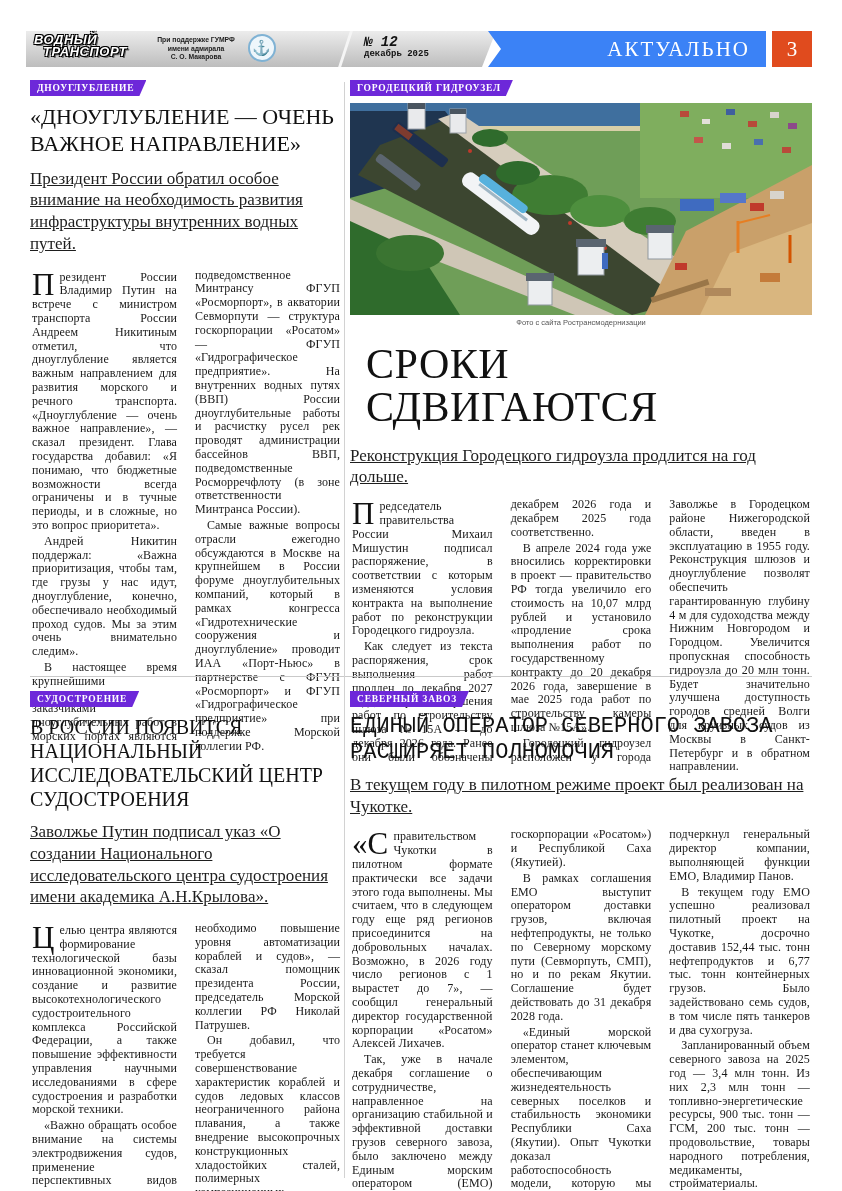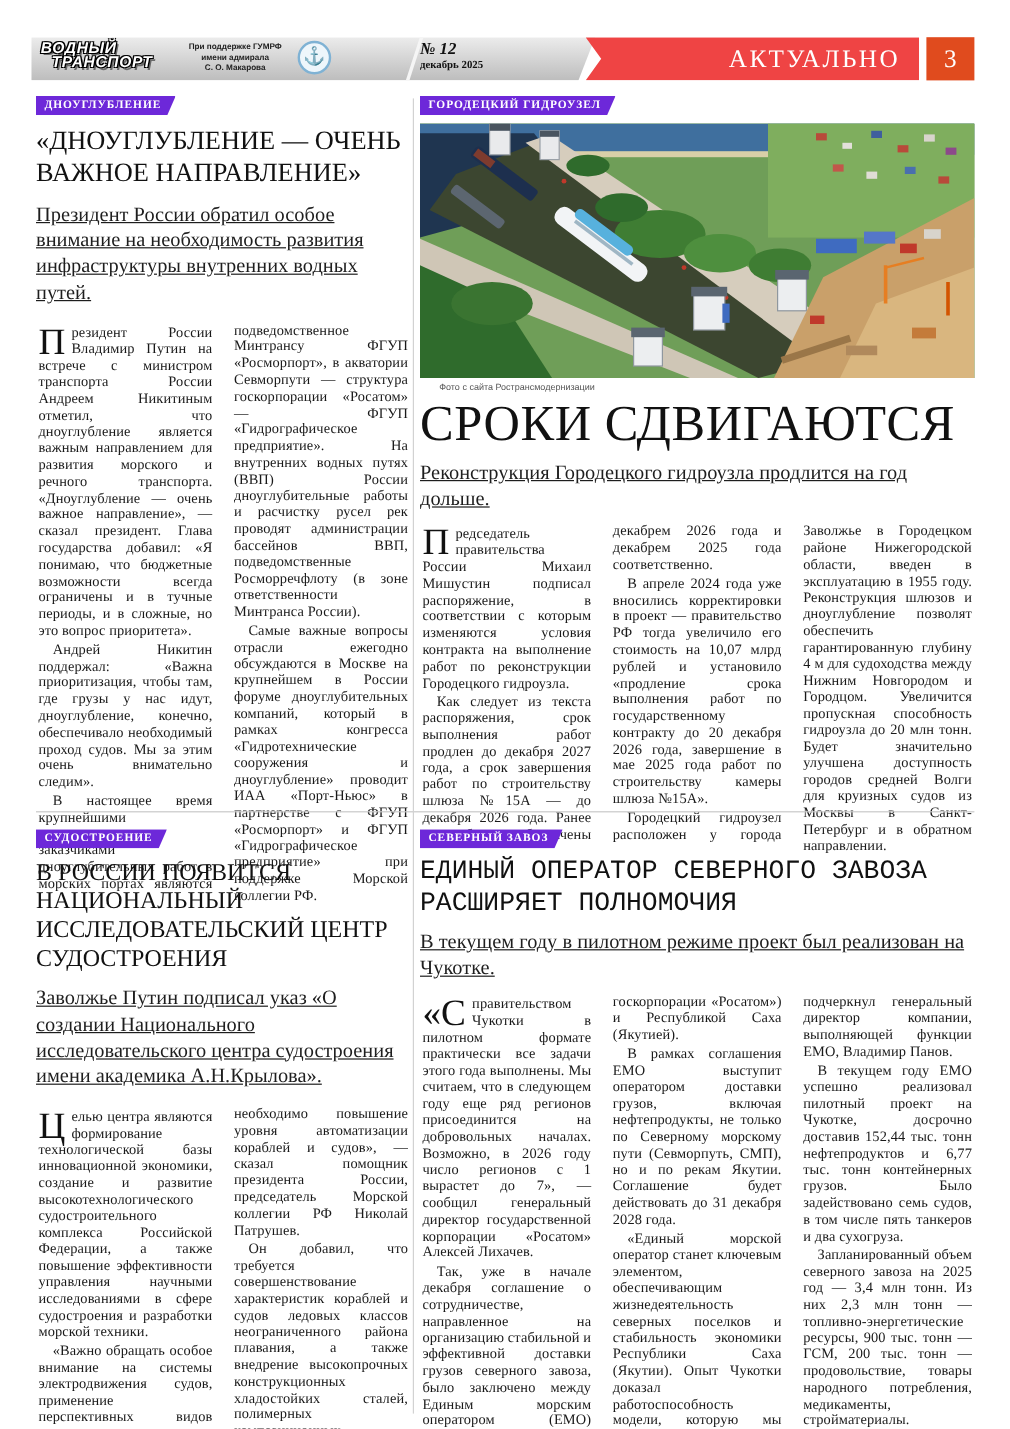--- a/index.html
+++ b/index.html
@@ -19,57 +19,57 @@
   .logo .l2{margin-left:9px;}
   .support{position:absolute;left:122px;top:5px;width:96px;text-align:center;
       font-family:"Liberation Sans",sans-serif;font-size:6.8px;line-height:8.5px;
       font-weight:bold;color:#222;white-space:pre-line;}
   .emblem{position:absolute;left:222px;top:3px;width:28px;height:28px;border-radius:50%;
       background:#eef6fb;border:2px solid #7fb2d4;box-sizing:border-box;
       display:flex;align-items:center;justify-content:center;
       color:#3f7fae;font-size:15px;line-height:1;}
   .slant{position:absolute;left:318px;top:0;width:3px;height:36px;background:#f5f5f5;
       transform:skewX(-18deg);}
-  .issue{position:absolute;left:324px;top:4px;font-family:Liberation Serif, serif;color:#111;}
+  .issue{position:absolute;left:338px;top:4px;font-family:Liberation Mono, monospace;color:#111;}
   .issue .no{font-size:14px;font-weight:bold;font-style:italic;line-height:14px;}
   .issue .date{font-size:9px;font-weight:bold;line-height:11px;}
-  .banner{position:absolute;left:462px;top:0;width:278px;height:36px;background:#ef4444;
+  .banner{position:absolute;left:462px;top:0;width:278px;height:36px;background:#3b82f6;
       clip-path:polygon(0 0,100% 0,100% 100%,0 100%,13px 50%);
       display:flex;align-items:center;justify-content:flex-end;}
   .banner span{color:#fff;font-size:21px;letter-spacing:2px;padding-right:16px;}
   .pagebox{position:absolute;right:0;top:0;width:40px;height:36px;background:#e04b1e;
       display:flex;align-items:center;justify-content:center;
       color:#fff;font-size:21px;}
 
   
   .tag{display:inline-block;background:#6d28d9;color:#fff;
       font-weight:bold;font-size:9.5px;letter-spacing:.8px;
       padding:3px 12px 3px 7px;
       clip-path:polygon(0 0,100% 0,calc(100% - 7px) 100%,0 100%);}
-  h1,h2{margin:0;font-weight:400;color:#111;}
+  h1,h2{margin:16px;font-weight:400;color:#111;}
   .lede{margin:0;font-size:17px;line-height:1.28;color:#1e1e1e;text-decoration:underline;}
   .body-cols{font-size:12px;line-height:1.15;text-align:justify;
       hyphens:auto;-webkit-hyphens:auto;color:#191919;letter-spacing:.1px;}
   .body-cols p{margin:2px;text-indent:12px;}
   .body-cols p:first-child{text-indent:0;}
   .body-cols p:first-child::first-letter{float:left;font-size:31px;line-height:25px;
       padding:1px 5px 0 0;color:#111;}
   .cols2{column-count:2;column-gap:14px;}
   .cols3{column-count:3;column-gap:14px;}
 
   
   .art-tl{position:absolute;left:30px;top:77px;width:312px;}
   .art-tr{position:absolute;left:350px;top:77px;width:462px;}
   .art-bl{position:absolute;left:30px;top:688px;width:312px;}
   .art-br{position:absolute;left:350px;top:688px;width:462px;}
 
   .art-tl h2{font-size:22px;line-height:1.22;margin:8px 0 10px;}
   .art-tl .lede{margin-bottom:14px;}
   .art-tr .photo{display:block;width:462px;height:212px;margin-top:7px;background:#6f9e58;}
-  .caption{font-family:"Liberation Sans",sans-serif;font-size:7.5px;color:#555;margin:3px 16px 6px;}
+  .caption{font-family:"Liberation Sans",sans-serif;font-size:7.5px;color:#555;margin:3px 0 6px;text-align:center;}
   .art-tr h1{font-size:42px;line-height:1.02;letter-spacing:.5px;}
   .art-tr .lede{margin:7px 0 10px;}
   .art-bl h2{font-size:20px;line-height:1.2;margin:8px 0 10px;}
   .art-bl .lede{margin-bottom:14px;}
   .art-br h2{font-size:22px;line-height:1.18;margin:7px 0 8px;font-family:Liberation Mono, monospace;}
   .art-br .lede{margin-bottom:11px;}
 
   .hrule{position:absolute;left:30px;top:676px;width:782px;height:1px;background:#c9c9c9;}
   .vrule{position:absolute;left:344px;top:82px;width:1px;height:1096px;background:#d2d2d2;}
 </style>

